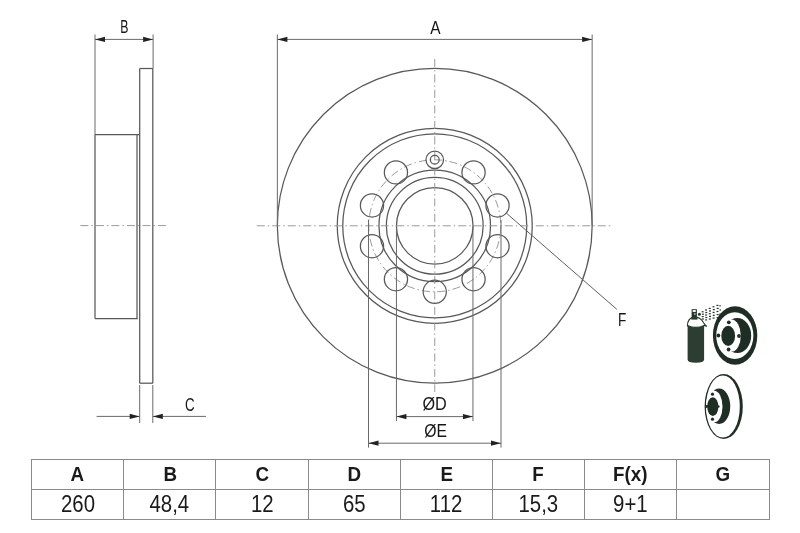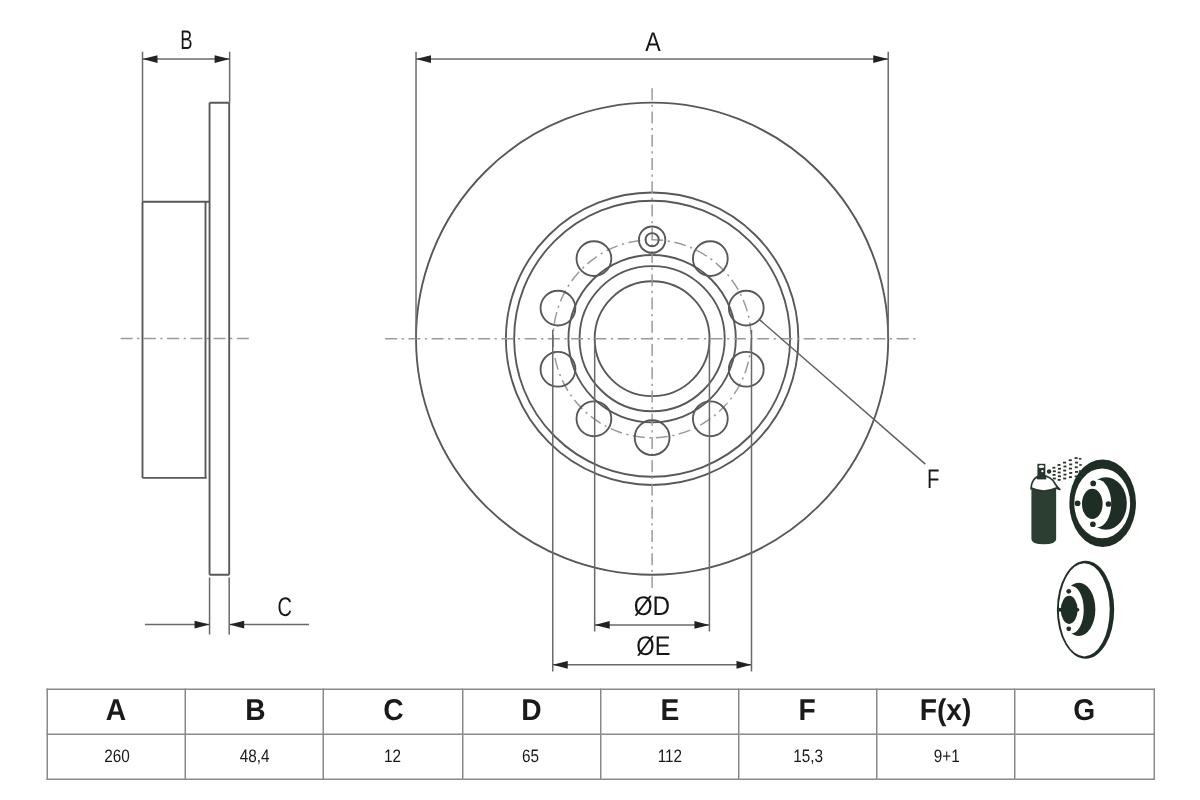--- a/index.html
+++ b/index.html
@@ -1,21 +1,21 @@
 <!DOCTYPE html>
 <html><head>
 <meta charset="utf-8">
 <style>
   html,body{margin:0;padding:0;background:#fff;width:800px;height:533px;overflow:hidden;}
   .wrap{position:relative;width:800px;height:533px;font-family:"Liberation Sans", sans-serif;filter:blur(0.4px);}
   svg{position:absolute;left:0;top:0;}
   table{position:absolute;left:31px;top:459px;border-collapse:collapse;table-layout:fixed;}
   td{border:1px solid #8a8a8a;width:91.2px;text-align:center;color:#1a1a1a;padding:0;}
   tr.hd td{height:28.5px;font-weight:bold;font-size:20px;}
-  tr.vl td{height:29.5px;font-size:12px;}
+  tr.vl td{height:29.5px;font-size:24px;}
   .hx{display:inline-block;transform:scaleX(0.94);}
   .cx{display:inline-block;transform:scaleX(0.85);}
 </style>
 </head>
 <body>
 <div class="wrap">
 <svg width="800" height="533" viewBox="0 0 800 533">
   <rect x="0" y="0" width="800" height="533" fill="#ffffff"></rect>
   <g fill="none" stroke="#585858" stroke-width="1.25">
 

